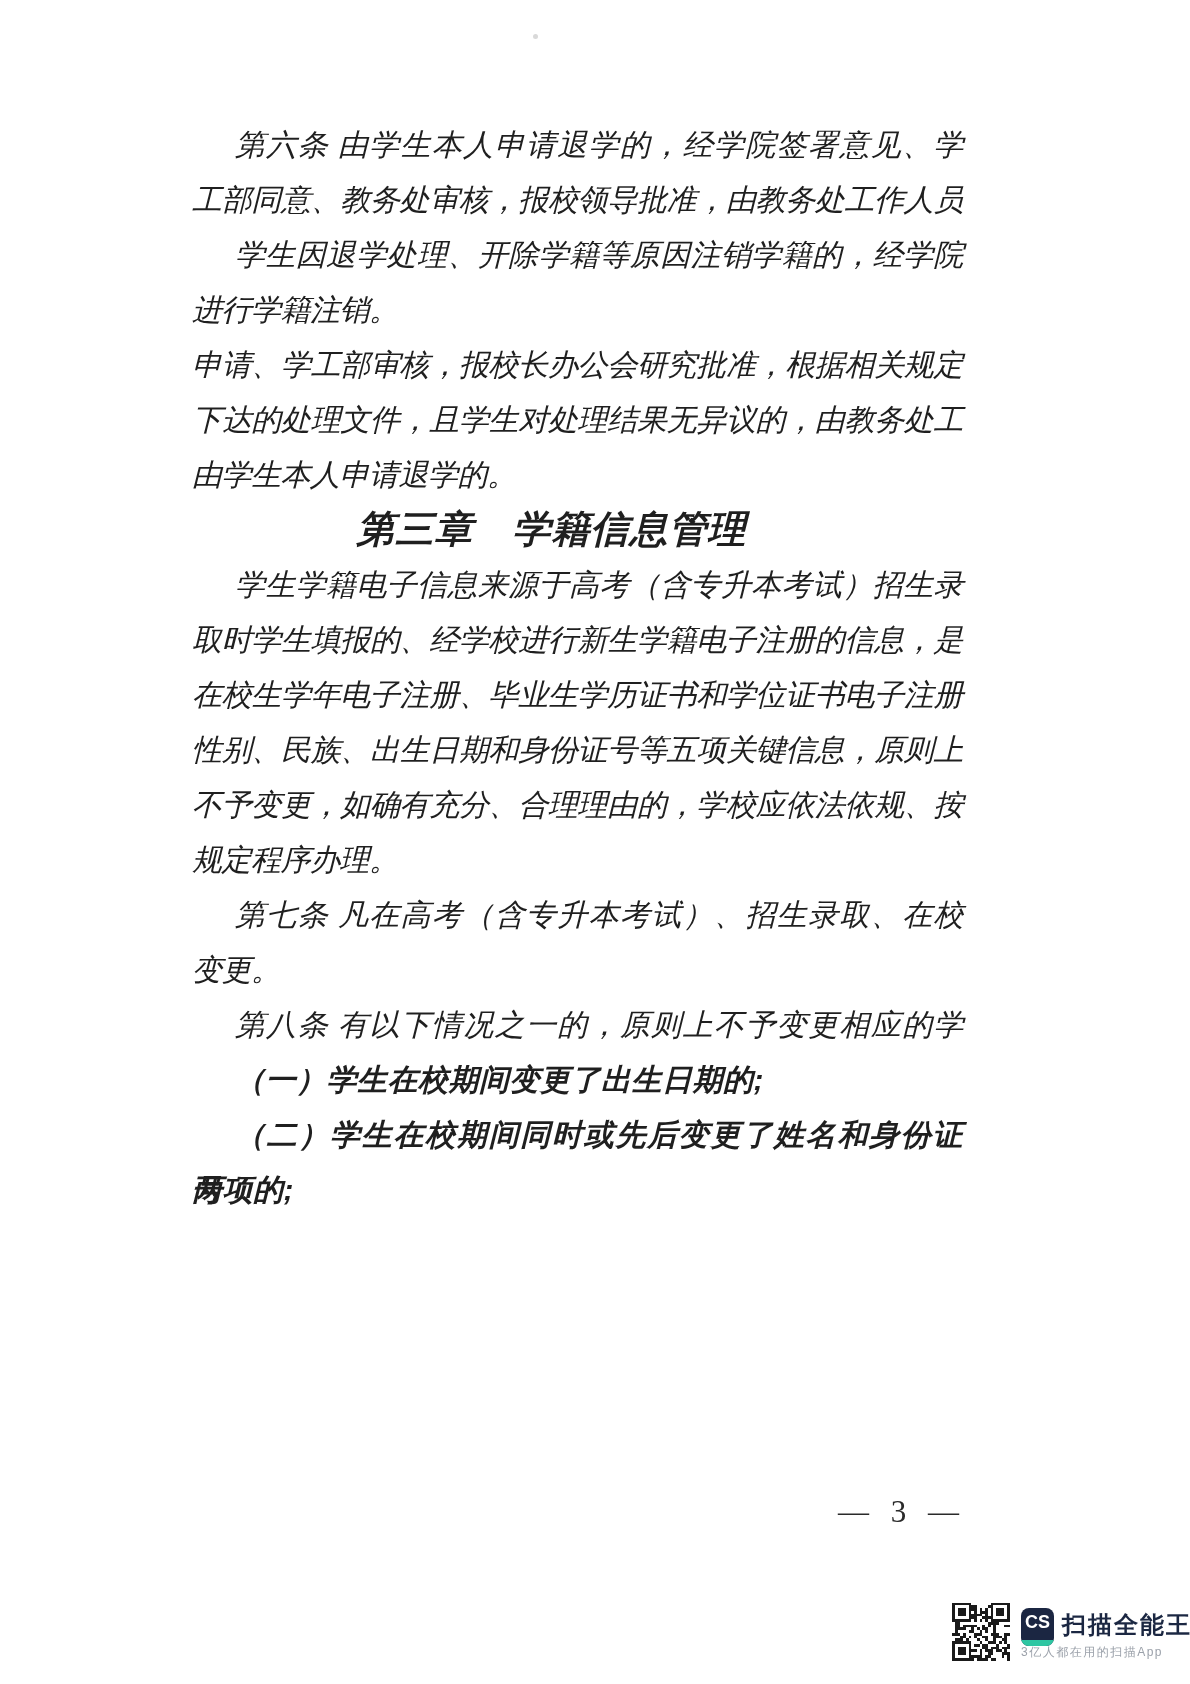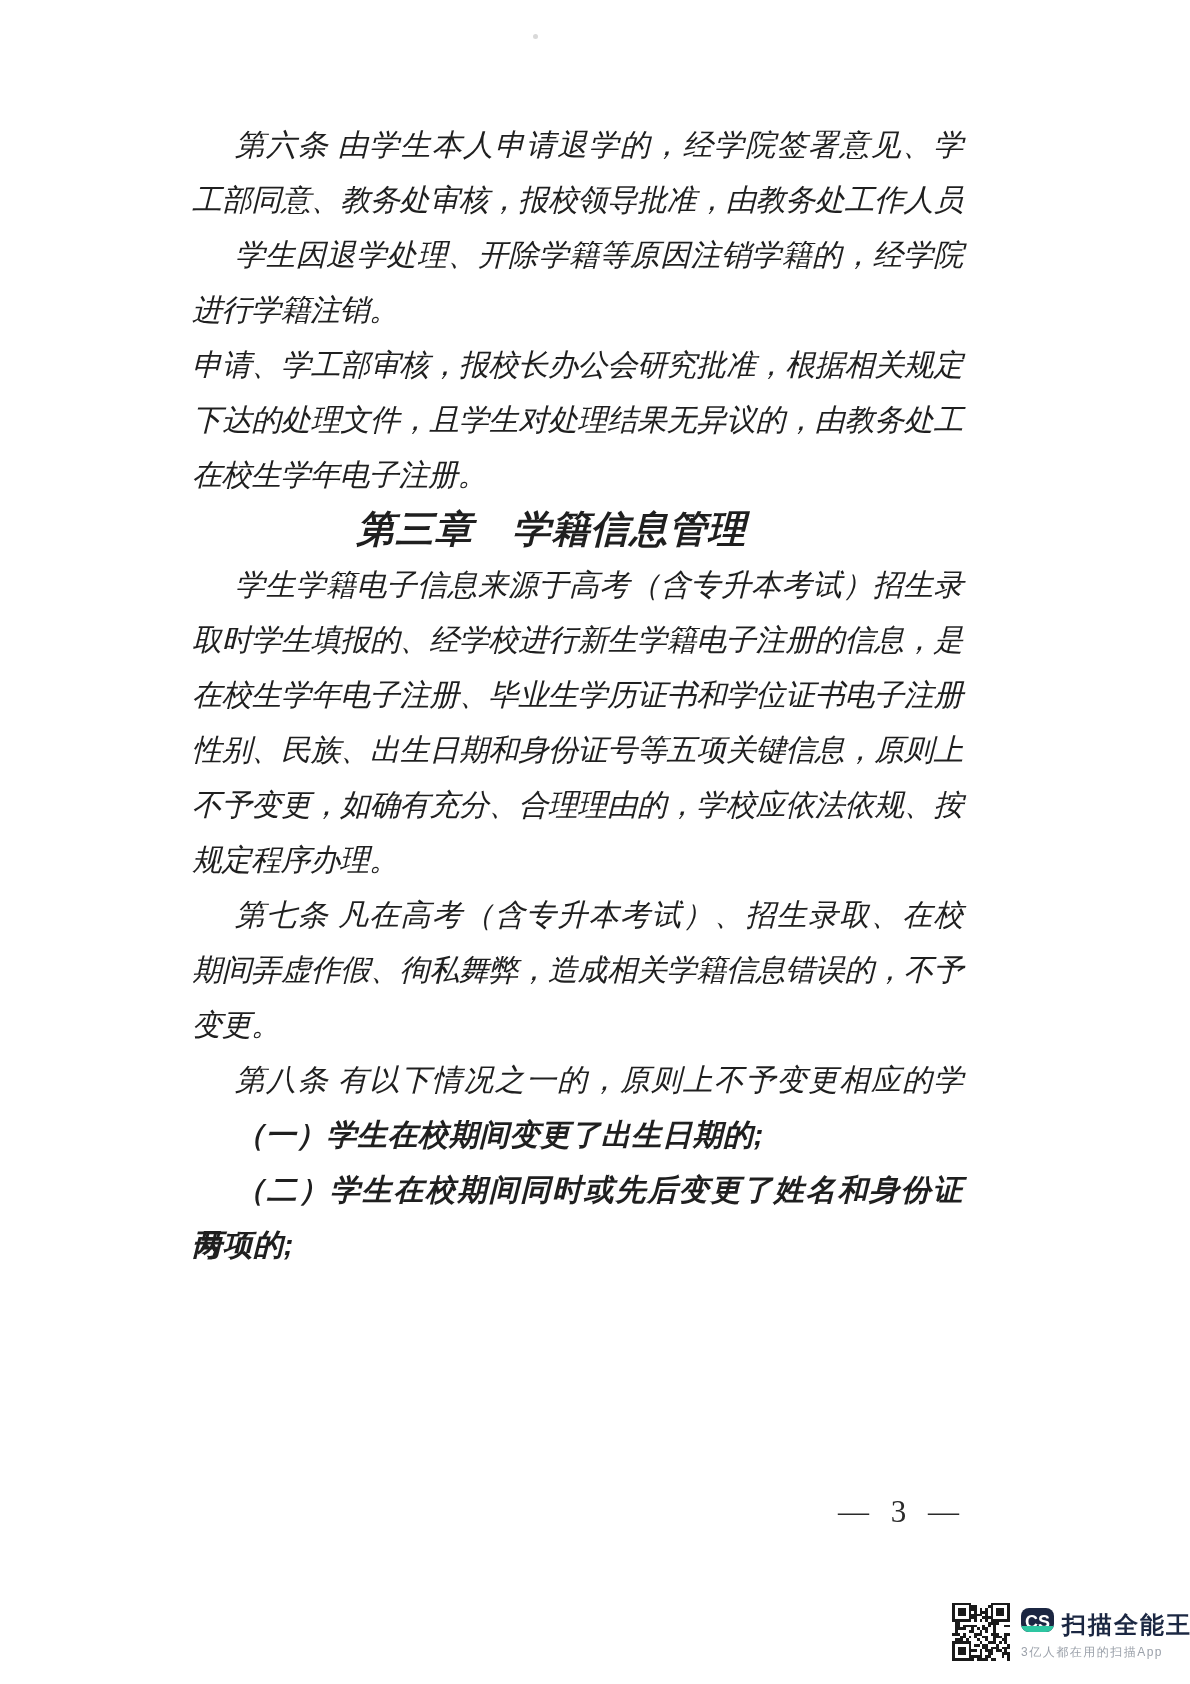--- a/index.html
+++ b/index.html
@@ -67,21 +67,21 @@
 
   
   .qr {
     position: absolute;
     left: 952px; top: 1601px;
     width: 58px; height: 61px;
   }
   .cs-logo {
     position: absolute;
     left: 1021px; top: 1608px;
-    width: 33px; height: 24px;
+    width: 33px; height: 38px;
     border-radius: 8px;
     background: #1B2642;
     overflow: hidden;
   }
   .cs-logo .cs-text {
     position: absolute;
     left: 0; top: 1px; width: 100%; height: 27px;
     line-height: 27px;
     text-align: center;
     color: #ffffff;
@@ -123,30 +123,29 @@
 
   <div class="artifact-dot"></div>
 
   <div class="text-block" id="text-block">
       <div class="line body indent fill">第六条 由学生本人申请退学的，经学院签署意见、学</div>
       <div class="line body fill">工部同意、教务处审核，报校领导批准，由教务处工作人员</div>
       <div class="line body indent fill">学生因退学处理、开除学籍等原因注销学籍的，经学院</div>
       <div class="line body">进行学籍注销。</div>
       <div class="line body fill">申请、学工部审核，报校长办公会研究批准，根据相关规定</div>
       <div class="line body fill">下达的处理文件，且学生对处理结果无异议的，由教务处工</div>
-      <div class="line body">在校生学年电子注册。</div>
+      <div class="line body">由学生本人申请退学的。</div>
       <div class="line heading">第三章　学籍信息管理</div>
       <div class="line body indent fill">学生学籍电子信息来源于高考（含专升本考试）招生录</div>
       <div class="line body fill">取时学生填报的、经学校进行新生学籍电子注册的信息，是</div>
       <div class="line body fill">在校生学年电子注册、毕业生学历证书和学位证书电子注册</div>
       <div class="line body fill">性别、民族、出生日期和身份证号等五项关键信息，原则上</div>
       <div class="line body fill">不予变更，如确有充分、合理理由的，学校应依法依规、按</div>
       <div class="line body">规定程序办理。</div>
       <div class="line body indent fill">第七条 凡在高考（含专升本考试）、招生录取、在校</div>
-      <div class="line body fill">期间弄虚作假、徇私舞弊，造成相关学籍信息错误的，不予</div>
       <div class="line body">变更。</div>
       <div class="line body indent fill">第八条 有以下情况之一的，原则上不予变更相应的学</div>
       <div class="line item indent">（一）学生在校期间变更了出生日期的;</div>
       <div class="line item indent fill">（二）学生在校期间同时或先后变更了姓名和身份证号</div>
       <div class="line item">两项的;</div>
     </div>
 
   <div class="page-number">— 3 —</div>
 
   <div>

